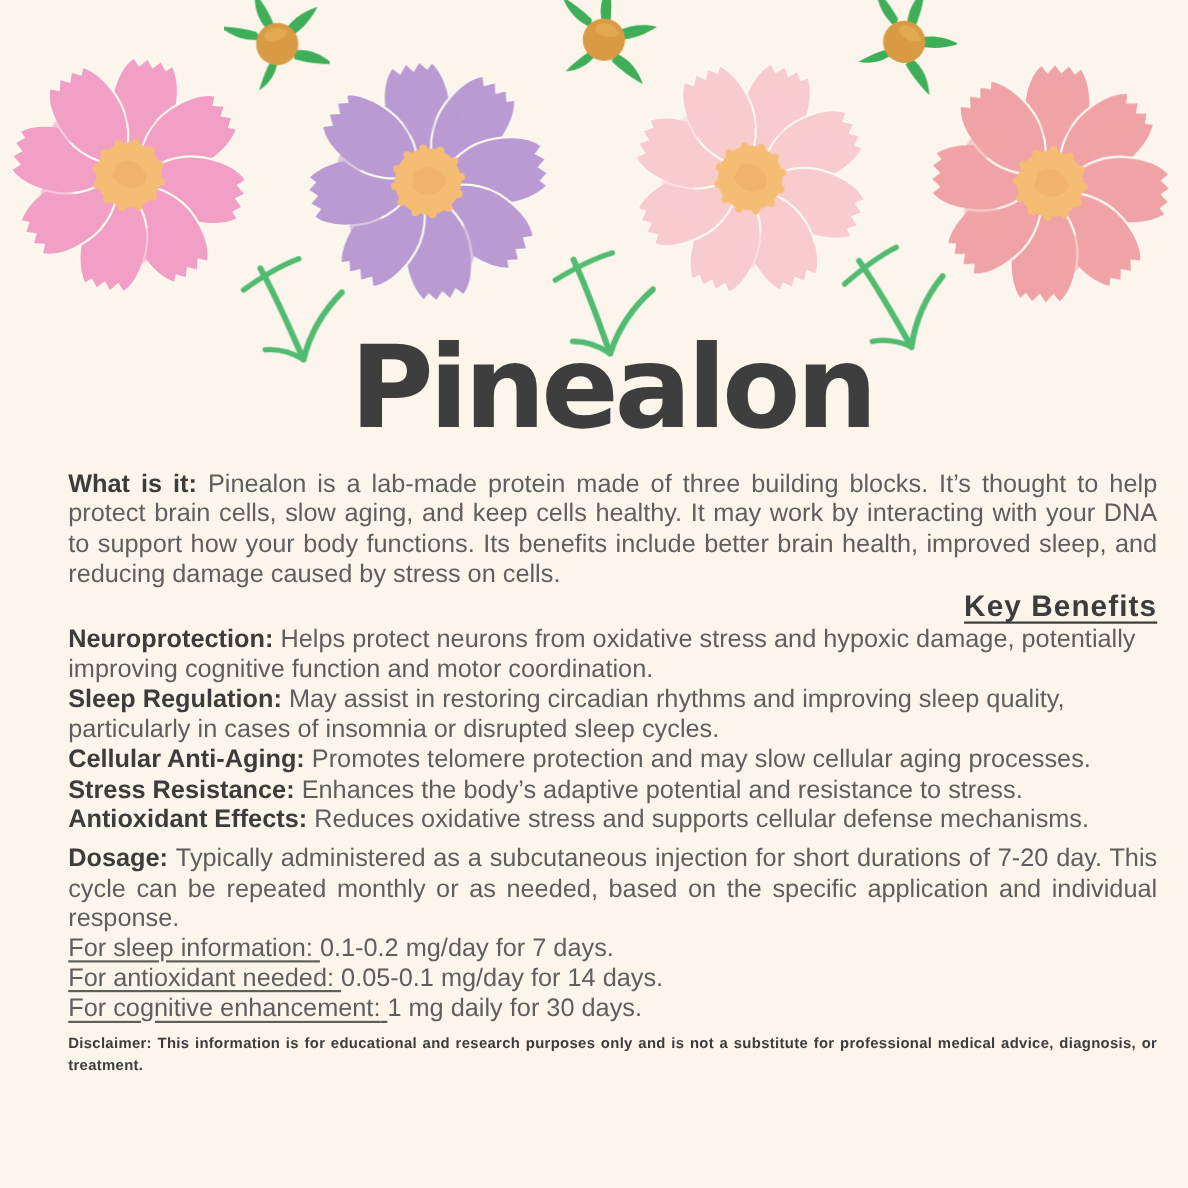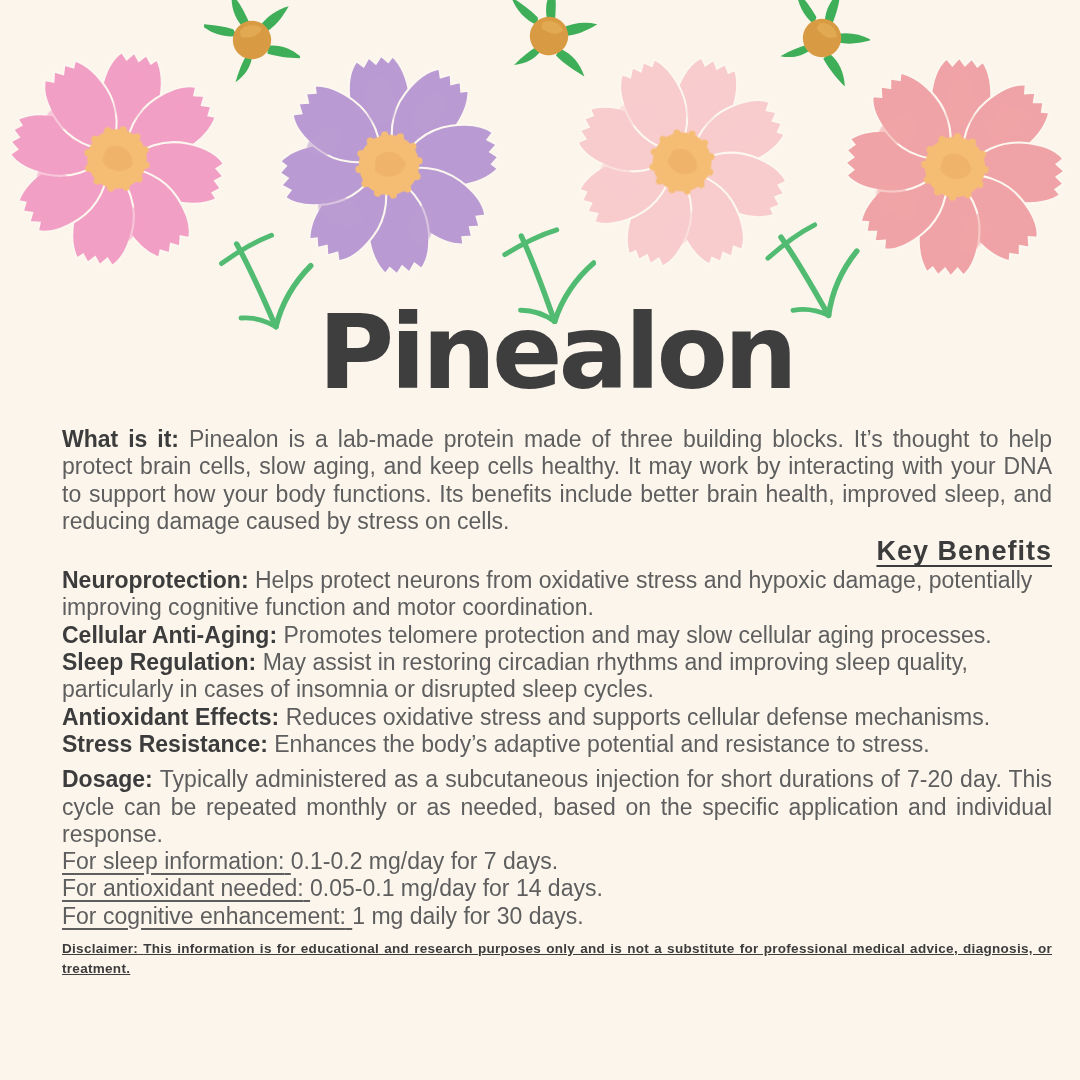--- a/index.html
+++ b/index.html
@@ -33,21 +33,21 @@
     text-align:right;font-size:27px;line-height:32px;font-weight:bold;
     color:var(--heading,#3C3C3C);margin:-20px 0 2px 0;letter-spacing:1px;
     text-decoration:underline;text-underline-offset:5px;text-decoration-thickness:2px;
   }
   .dosage-para{margin-top:8px !important;}
   .plabel{text-decoration:underline;text-underline-offset:4px;}
   .plabel::after{content:"\00a0";}
   .disclaimer{
     margin-top:9px !important;text-align:justify;
     font-size:13.5px;line-height:19.5px;font-weight:bold;
-    letter-spacing:0.3px;color:var(--lead,#3C3C3C);text-decoration:underline;
+    letter-spacing:0.3px;color:var(--lead,#3C3C3C);
   }
 </style>
 </head>
 <body>
 
 <div class="poster">
 
   <svg width="0" height="0" style="position:absolute" aria-hidden="true">
     <defs>
       <path id="petal" d="M0,-13 C-15,-19 -29,-40 -29,-64 C-29,-82 -25,-95 -17,-103 L-11,-97 L-5,-105 L1,-98 L7,-105 L13,-98 L18,-103 C25,-94 29,-82 29,-64 C29,-40 15,-19 0,-13 Z"></path>
@@ -146,24 +146,24 @@
 
   <div class="title">Pinealon</div>
 
   <div class="content">
 
     <p class="justify"><span class="lead">What is it:</span><span>Pinealon is a lab-made protein made of three building blocks. It’s thought to help protect brain cells, slow aging, and keep cells healthy. It may work by interacting with your DNA to support how your body functions. Its benefits include better brain health, improved sleep, and reducing damage caused by stress on cells.</span></p>
 
     <p class="kb-heading">Key Benefits</p>
 
     <p><span class="lead">Neuroprotection:</span><span>Helps protect neurons from oxidative stress and hypoxic damage, potentially improving cognitive function and motor coordination.</span></p>
+    <p><span class="lead">Sleep Regulation:</span><span>May assist in restoring circadian rhythms and improving sleep quality, particularly in cases of insomnia or disrupted sleep cycles.</span></p>
     <p><span class="lead">Cellular Anti-Aging:</span><span>Promotes telomere protection and may slow cellular aging processes.</span></p>
-    <p><span class="lead">Sleep Regulation:</span><span>May assist in restoring circadian rhythms and improving sleep quality, particularly in cases of insomnia or disrupted sleep cycles.</span></p>
+    <p><span class="lead">Stress Resistance:</span><span>Enhances the body’s adaptive potential and resistance to stress.</span></p>
     <p><span class="lead">Antioxidant Effects:</span><span>Reduces oxidative stress and supports cellular defense mechanisms.</span></p>
-    <p><span class="lead">Stress Resistance:</span><span>Enhances the body’s adaptive potential and resistance to stress.</span></p>
 
     <p class="justify dosage-para"><span class="lead">Dosage:</span><span>Typically administered as a subcutaneous injection for short durations of 7-20 day. This cycle can be repeated monthly or as needed, based on the specific application and individual response.</span></p>
 
     <p><span class="plabel">For sleep information:</span><span>0.1-0.2 mg/day for 7 days.</span></p>
     <p><span class="plabel">For antioxidant needed:</span><span>0.05-0.1 mg/day for 14 days.</span></p>
     <p><span class="plabel">For cognitive enhancement:</span><span>1 mg daily for 30 days.</span></p>
 
     <p class="disclaimer"><span>Disclaimer:</span>&nbsp;<span>This information is for educational and research purposes only and is not a substitute for professional medical advice, diagnosis, or treatment.</span></p>
   </div>
 </div>

